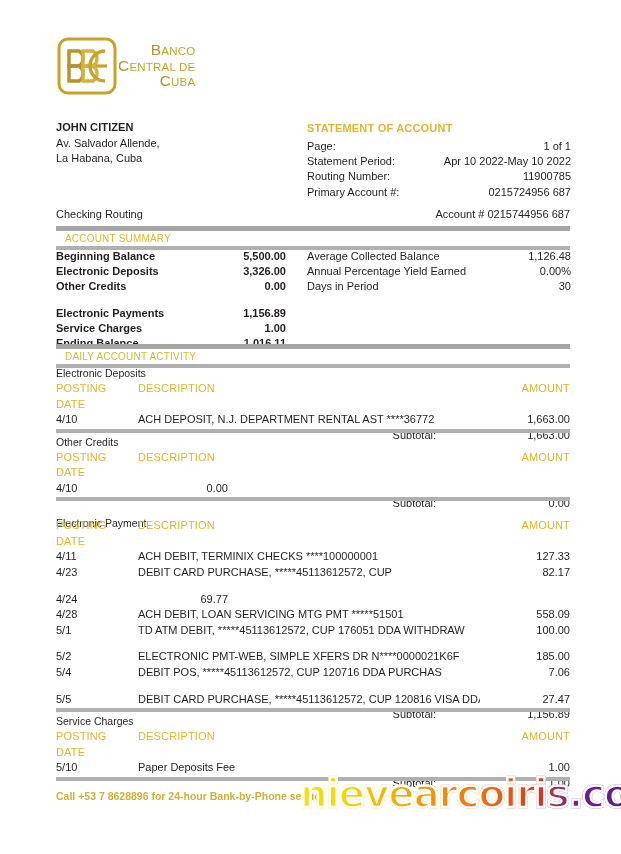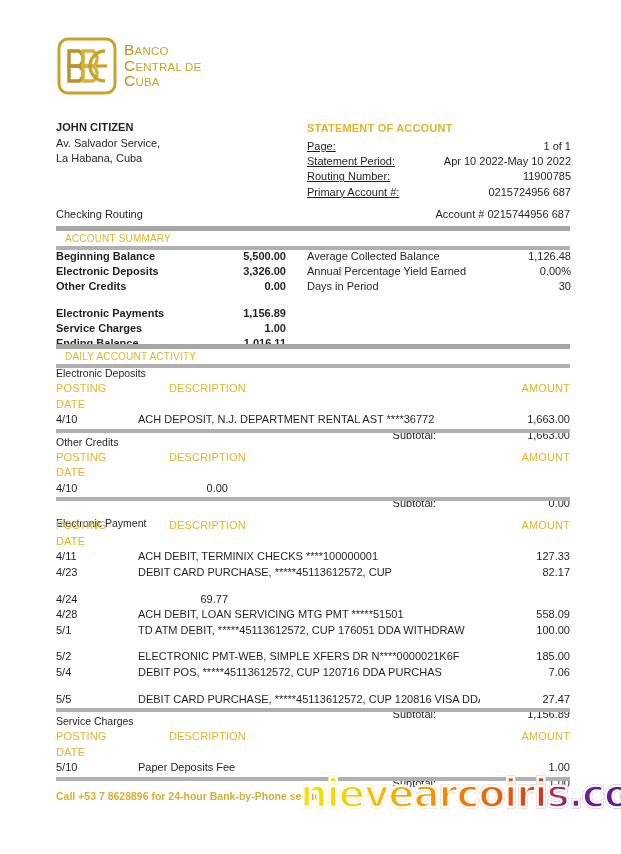--- a/index.html
+++ b/index.html
@@ -29,23 +29,23 @@
     top: 36px;
     display: flex;
     align-items: flex-start;
   }
   .logo-mark {
     width: 62px;
     height: 60px;
     flex: none;
   }
   .logo-words {
-    margin-left: 6px;
     margin-top: 7px;
     line-height: 13.5px;
+    text-align: right;
   }
   .logo-line {
     font-size: 11.5px;
     letter-spacing: 0.2px;
     color: #c9a227;
     white-space: nowrap;
     font-family: "Liberation Sans", sans-serif;
   }
   .logo-line .cap {
     font-size: 15.5px;
@@ -89,21 +89,21 @@
     top: 139px;
     width: 264px;
     font-size: 11px;
   }
   .meta-row {
     display: flex;
     justify-content: space-between;
     line-height: 15.2px;
     white-space: nowrap;
   }
-  .meta-row .lbl { text-align: center; text-decoration: underline; }
+  .meta-row .lbl { text-align: center; }
   .meta-row .val { text-align: left; }
 
   
   .acct-type {
     position: absolute;
     left: 56px;
     top: 208px;
     font-size: 11px;
   }
   .acct-num {
@@ -170,21 +170,20 @@
     left: 56px;
     width: 514px;
     font-size: 11px;
   }
   .tbl .hrow {
     display: flex;
     color: #e0b52c;
     font-weight: normal;
     letter-spacing: 0.15px;
     line-height: 15.5px;
-    gap: 31px;
   }
   .tbl .trow {
     display: flex;
     line-height: 15.6px;
   }
   .tbl .trow.spacer {
     height: 11px;
     line-height: 11px;
   }
   .c-date {
@@ -267,21 +266,21 @@
       <line x1="40" y1="30" x2="51" y2="30" stroke="#c9a227" stroke-width="3.2"></line>
     </svg>
     <div class="logo-words">
       <div class="logo-line"><span class="cap">B</span><span>ANCO</span></div>
       <div class="logo-line"><span class="cap">C</span><span>ENTRAL DE</span></div>
       <div class="logo-line"><span class="cap">C</span><span>UBA</span></div>
     </div>
   </div>
 
   <div class="cust-name">JOHN CITIZEN</div>
-  <div class="cust-addr1">Av. Salvador Service,</div>
+  <div class="cust-addr1">Av. Salvador Allende,</div>
   <div class="cust-addr2">La Habana, Cuba</div>
 
   <div class="soa-title">STATEMENT OF ACCOUNT</div>
   <div class="meta" id="meta-rows">
       <div class="meta-row">
         <span class="lbl">Page:</span>
         <span class="val">1 of 1</span>
       </div>
       <div class="meta-row">
         <span class="lbl">Statement Period:</span>

